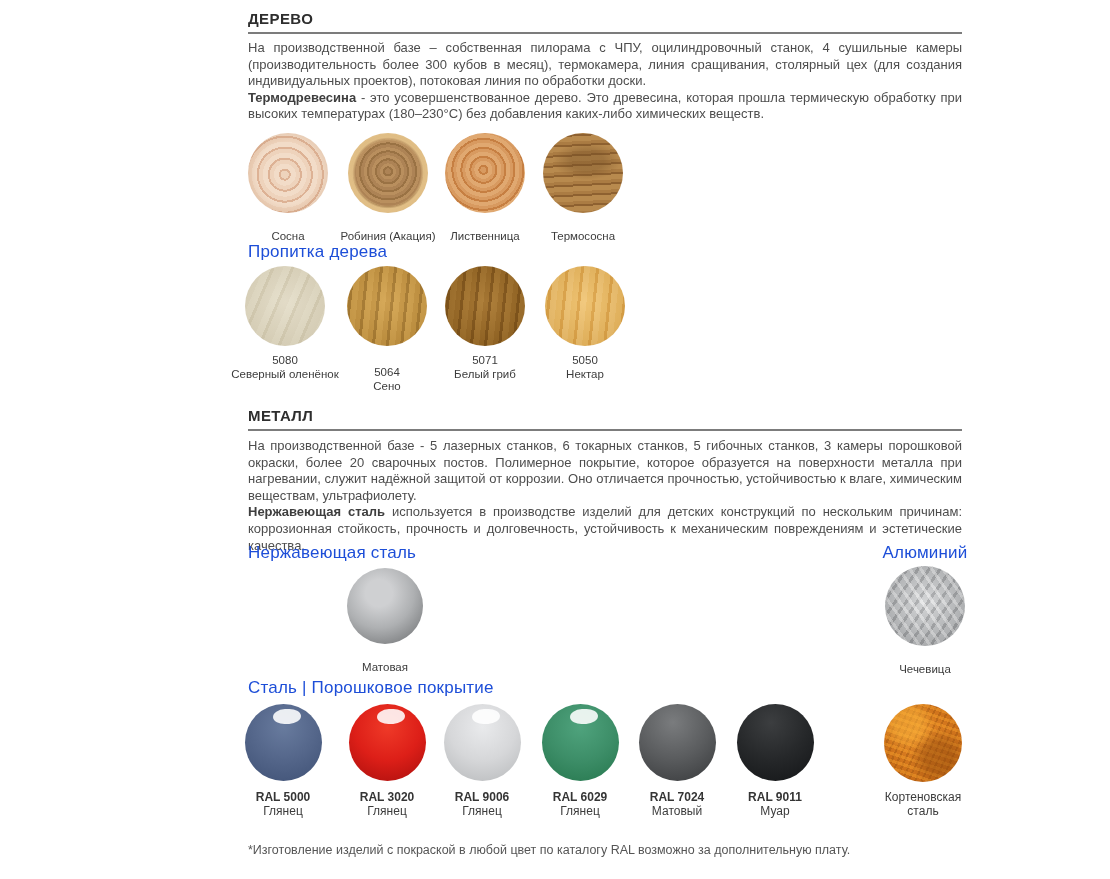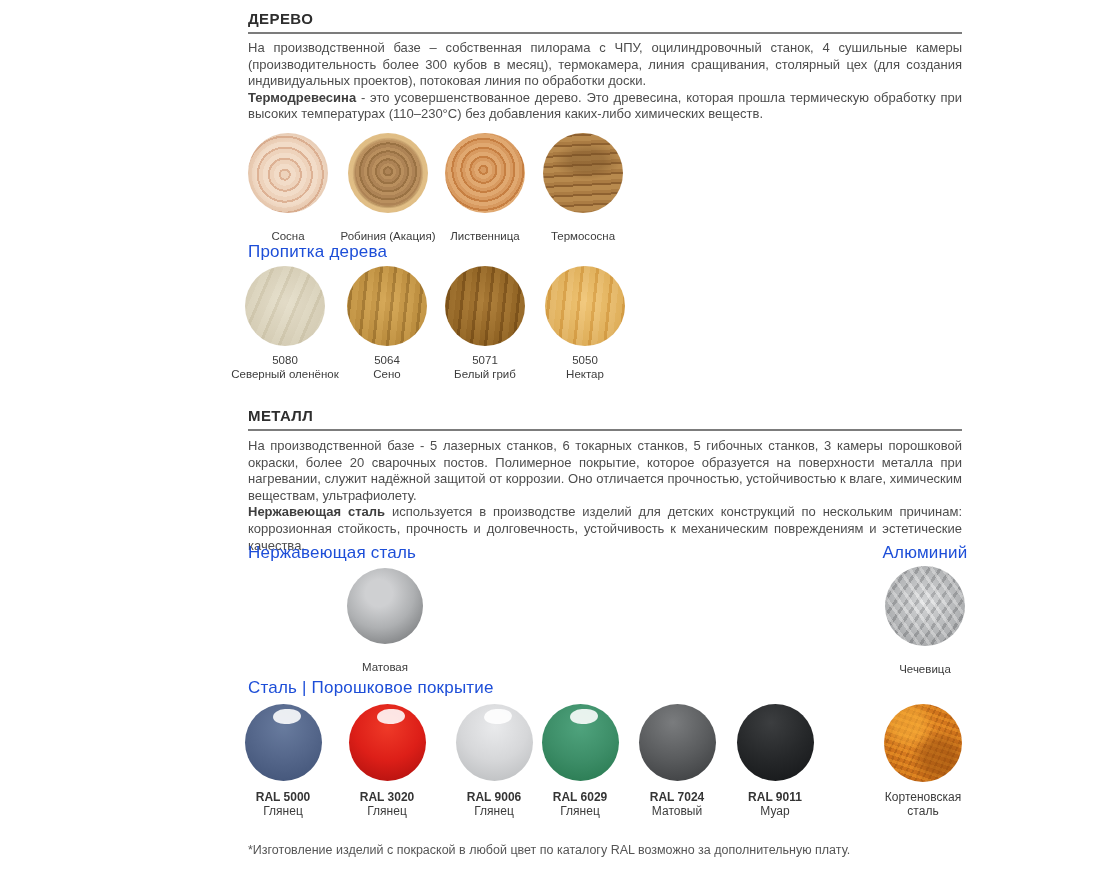--- a/index.html
+++ b/index.html
@@ -89,21 +89,21 @@
 </head>
 <body>
 
 <div class="content">
 
   <div class="abs section-title" style="top:10px;left:0;">ДЕРЕВО</div>
   <div class="abs rule" style="top:32px;left:0;"></div>
 
   <div class="abs body-text" style="top:40px;left:0;">
     <p>На производственной базе – собственная пилорама с ЧПУ, оцилиндровочный станок, 4 сушильные камеры (производительность более 300 кубов в месяц), термокамера, линия сращивания, столярный цех (для создания индивидуальных проектов), потоковая линия по обработки доски.</p>
-    <p><b>Термодревесина</b><span> - это усовершенствованное дерево. Это древесина, которая прошла термическую обработку при высоких температурах (110–230°С) без добавления каких-либо химических веществ.</span></p>
+    <p><b>Термодревесина</b><span> - это усовершенствованное дерево. Это древесина, которая прошла термическую обработку при высоких температурах (180–230°С) без добавления каких-либо химических веществ.</span></p>
   </div>
 
   <div class="row" style="top:133px;height:105px;">
     <div class="swatch" style="left:-25px;">
       <div class="circle c80 wood-sosna"></div>
       <div class="swatch-label">Сосна</div>
     </div>
     <div class="swatch" style="left:75px;text-align:center;">
       <div class="circle c80 wood-robinia"></div>
       <div class="swatch-label">Робиния (Акация)</div>
@@ -121,21 +121,21 @@
   <div class="abs sub-title" style="top:242px;left:0;">Пропитка дерева</div>
 
   <div class="row" style="top:266px;height:135px;">
     <div class="swatch" style="left:-28px;">
       <div class="circle c80 stain-5080"></div>
       <div class="swatch-label" style="margin-top:8px;">5080</div>
       <div class="swatch-label" style="margin-top:0;">Северный оленёнок</div>
     </div>
     <div class="swatch" style="left:74px;">
       <div class="circle c80 stain-5064"></div>
-      <div class="swatch-label" style="margin-top:8px;">5064</div>
+      <div class="swatch-label" style="margin-top:20px;">5064</div>
       <div class="swatch-label" style="margin-top:0;">Сено</div>
     </div>
     <div class="swatch" style="left:172px;">
       <div class="circle c80 stain-5071"></div>
       <div class="swatch-label" style="margin-top:8px;">5071</div>
       <div class="swatch-label" style="margin-top:0;">Белый гриб</div>
     </div>
     <div class="swatch" style="left:272px;">
       <div class="circle c80 stain-5050"></div>
       <div class="swatch-label" style="margin-top:8px;">5050</div>
@@ -171,21 +171,21 @@
     <div class="swatch" style="left:-30px;">
       <div class="circle c77 gloss ral-5000"></div>
       <div class="ral-code">RAL 5000</div>
       <div class="ral-finish">Глянец</div>
     </div>
     <div class="swatch" style="left:74px;">
       <div class="circle c77 gloss ral-3020"></div>
       <div class="ral-code">RAL 3020</div>
       <div class="ral-finish">Глянец</div>
     </div>
-    <div class="swatch" style="left:181px;">
+    <div class="swatch" style="left:169px;">
       <div class="circle c77 gloss ral-9006"></div>
       <div class="ral-code">RAL 9006</div>
       <div class="ral-finish">Глянец</div>
     </div>
     <div class="swatch" style="left:267px;">
       <div class="circle c77 gloss ral-6029"></div>
       <div class="ral-code">RAL 6029</div>
       <div class="ral-finish">Глянец</div>
     </div>
     <div class="swatch" style="left:364px;">

